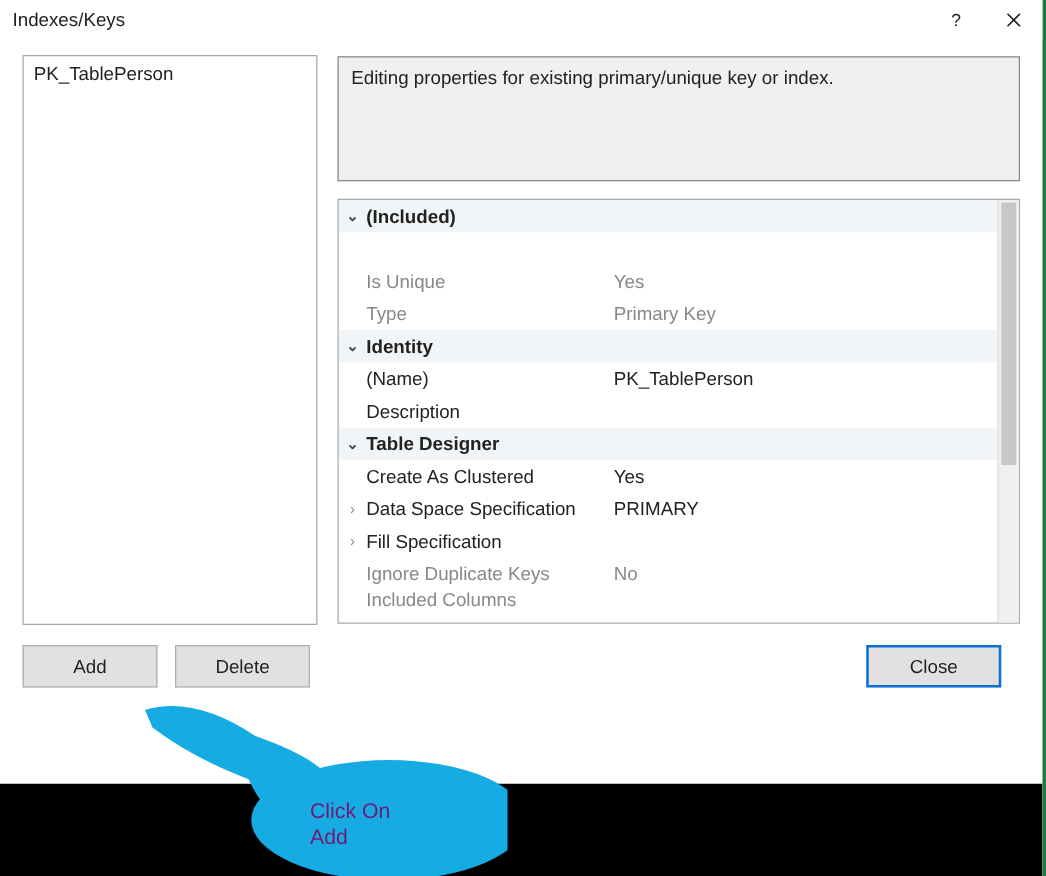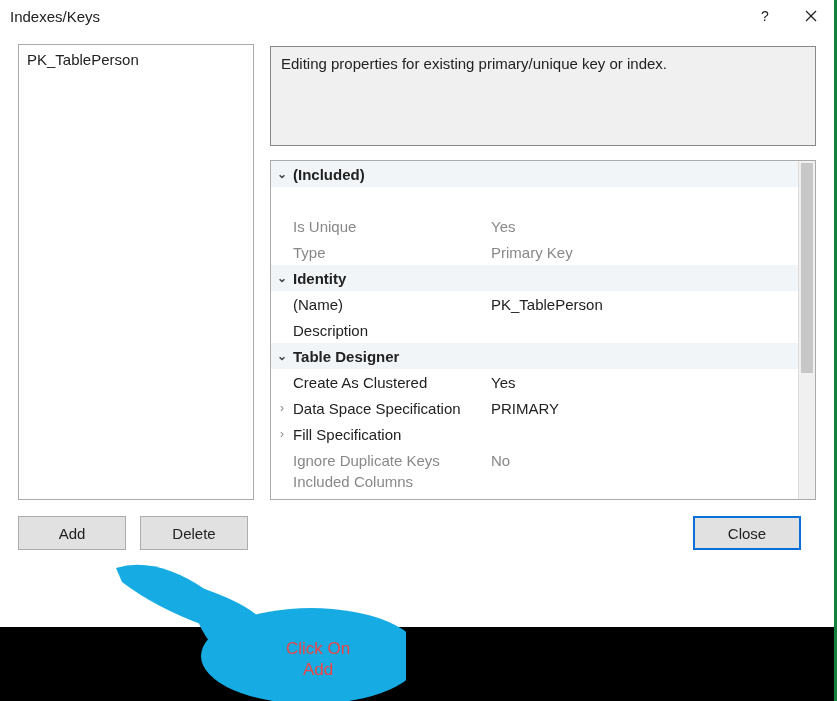--- a/index.html
+++ b/index.html
@@ -39,21 +39,21 @@
   }
   .label-row {
     font-size: 15px;
     color: #222;
     margin-bottom: 6px;
     margin-top: 12px;
   }
   .two-col {
     display: flex;
     gap: 16px;
-    align-items: flex-end;
+    align-items: center;
   }
   .listbox {
     width: 236px;
     height: 456px;
     border: 1px solid #aaa;
     background: #fff;
     padding: 6px 8px;
     font-size: 15px;
     color: #222;
     overflow: auto;
@@ -170,22 +170,22 @@
     left: 116px;
     top: 556px;
     pointer-events: none;
   }
   .callout svg { display: block; }
   .callout-text {
     position: absolute;
     left: 132px;
     top: 82px;
     width: 140px;
-    text-align: center;
-    color: #ef4444;
+    text-align: left;
+    color: #701a75;
     font-size: 17px;
     line-height: 1.25;
   }
 </style>
 </head>
 <body>
 
 <div class="window">
 
   <div class="titlebar">

